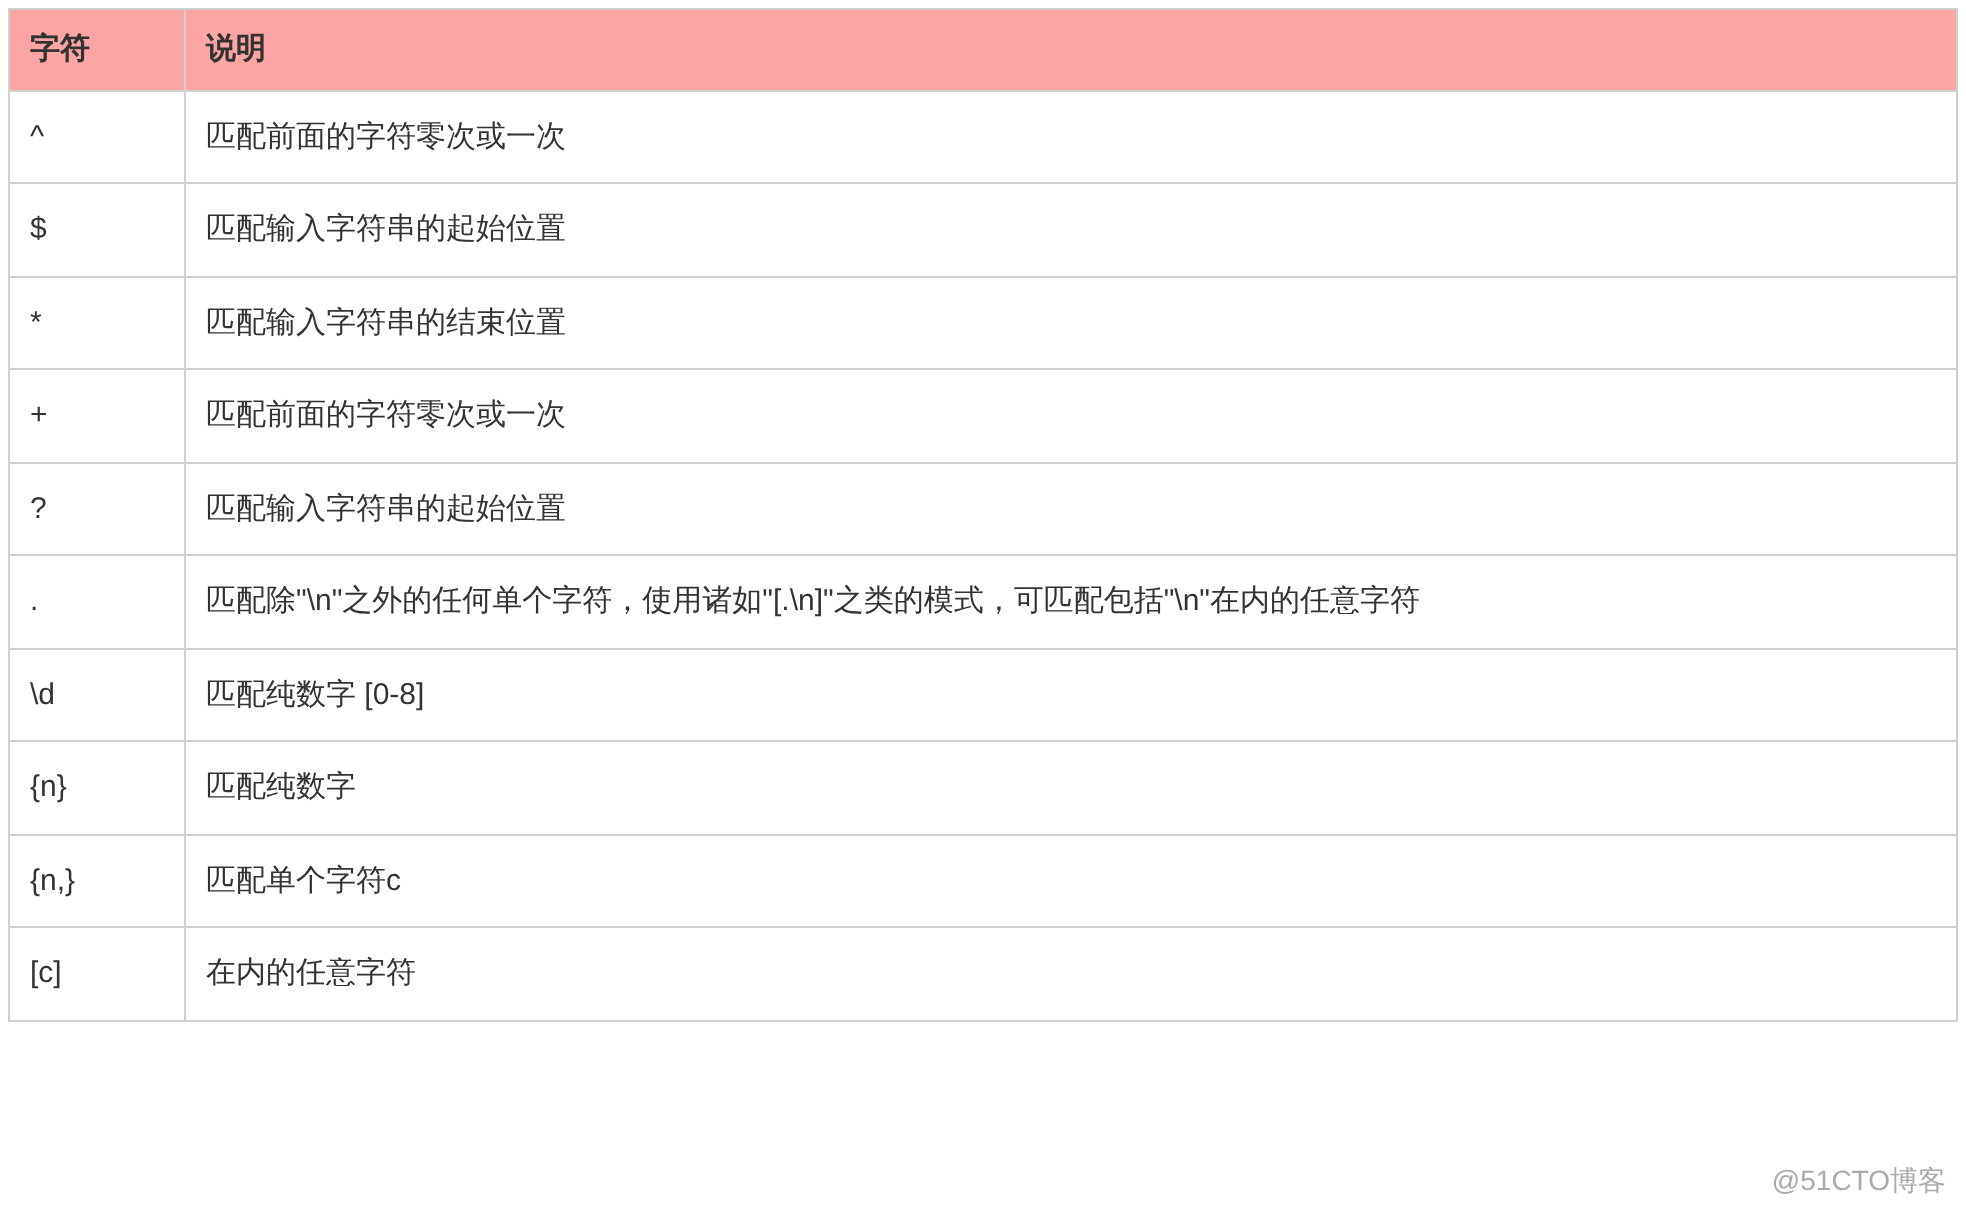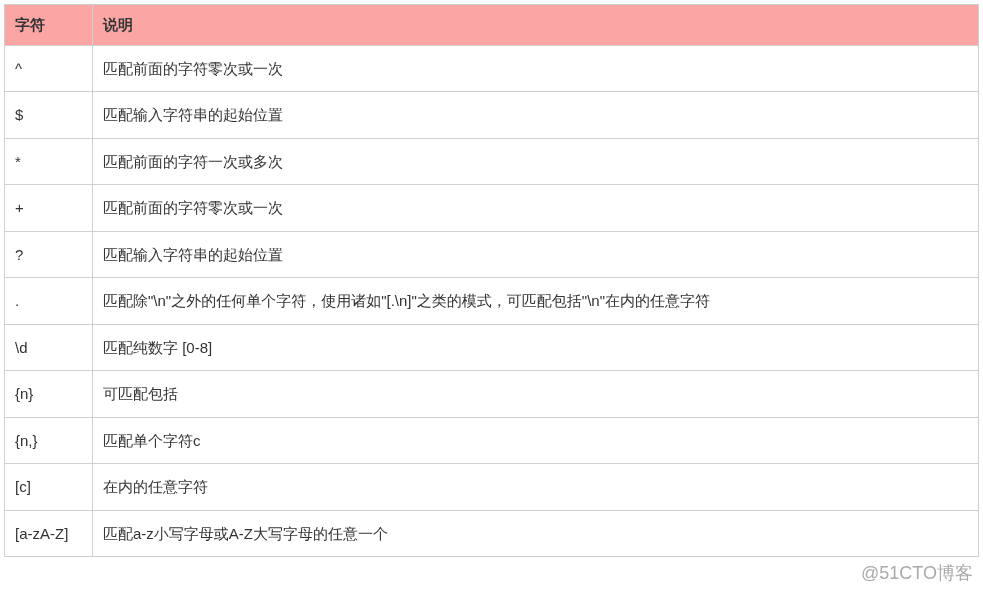--- a/index.html
+++ b/index.html
@@ -32,23 +32,23 @@
     th {
       background-color: #fca5a5;
       font-weight: bold;
       padding: 10px 10px;
     }
     td:first-child, th:first-child {
       width: 88px;
     }
     .watermark {
       position: absolute;
-      bottom: 21px;
+      bottom: 6px;
       right: 10px;
-      font-size: 18px;
+      font-size: 14px;
       color: #aaaaaa;
     }
   </style>
 </head>
 <body>
 
 <table>
   <thead>
     <tr>
       <th>字符</th>
@@ -59,50 +59,46 @@
     <tr>
       <td>^</td>
       <td>匹配前面的字符零次或一次</td>
     </tr>
     <tr>
       <td>$</td>
       <td>匹配输入字符串的起始位置</td>
     </tr>
     <tr>
       <td>*</td>
-      <td>匹配前面的字符一次或多次</td>
+      <td>匹配输入字符串的结束位置</td>
     </tr>
     <tr>
       <td>+</td>
       <td>匹配前面的字符零次或一次</td>
     </tr>
     <tr>
       <td>?</td>
       <td>匹配输入字符串的起始位置</td>
     </tr>
     <tr>
       <td>.</td>
       <td>匹配除"\n"之外的任何单个字符，使用诸如"[.\n]"之类的模式，可匹配包括"\n"在内的任意字符</td>
     </tr>
     <tr>
       <td>\d</td>
       <td>匹配纯数字 [0-8]</td>
     </tr>
     <tr>
       <td>{n}</td>
-      <td>可匹配包括</td>
+      <td>匹配纯数字</td>
     </tr>
     <tr>
       <td>{n,}</td>
       <td>匹配单个字符c</td>
     </tr>
     <tr>
       <td>[c]</td>
       <td>在内的任意字符</td>
     </tr>
-    <tr>
-      <td>[a-zA-Z]</td>
-      <td>匹配a-z小写字母或A-Z大写字母的任意一个</td>
-    </tr>
   </tbody>
 </table>
 
 <div class="watermark">@51CTO博客</div>
 
 </body></html>

